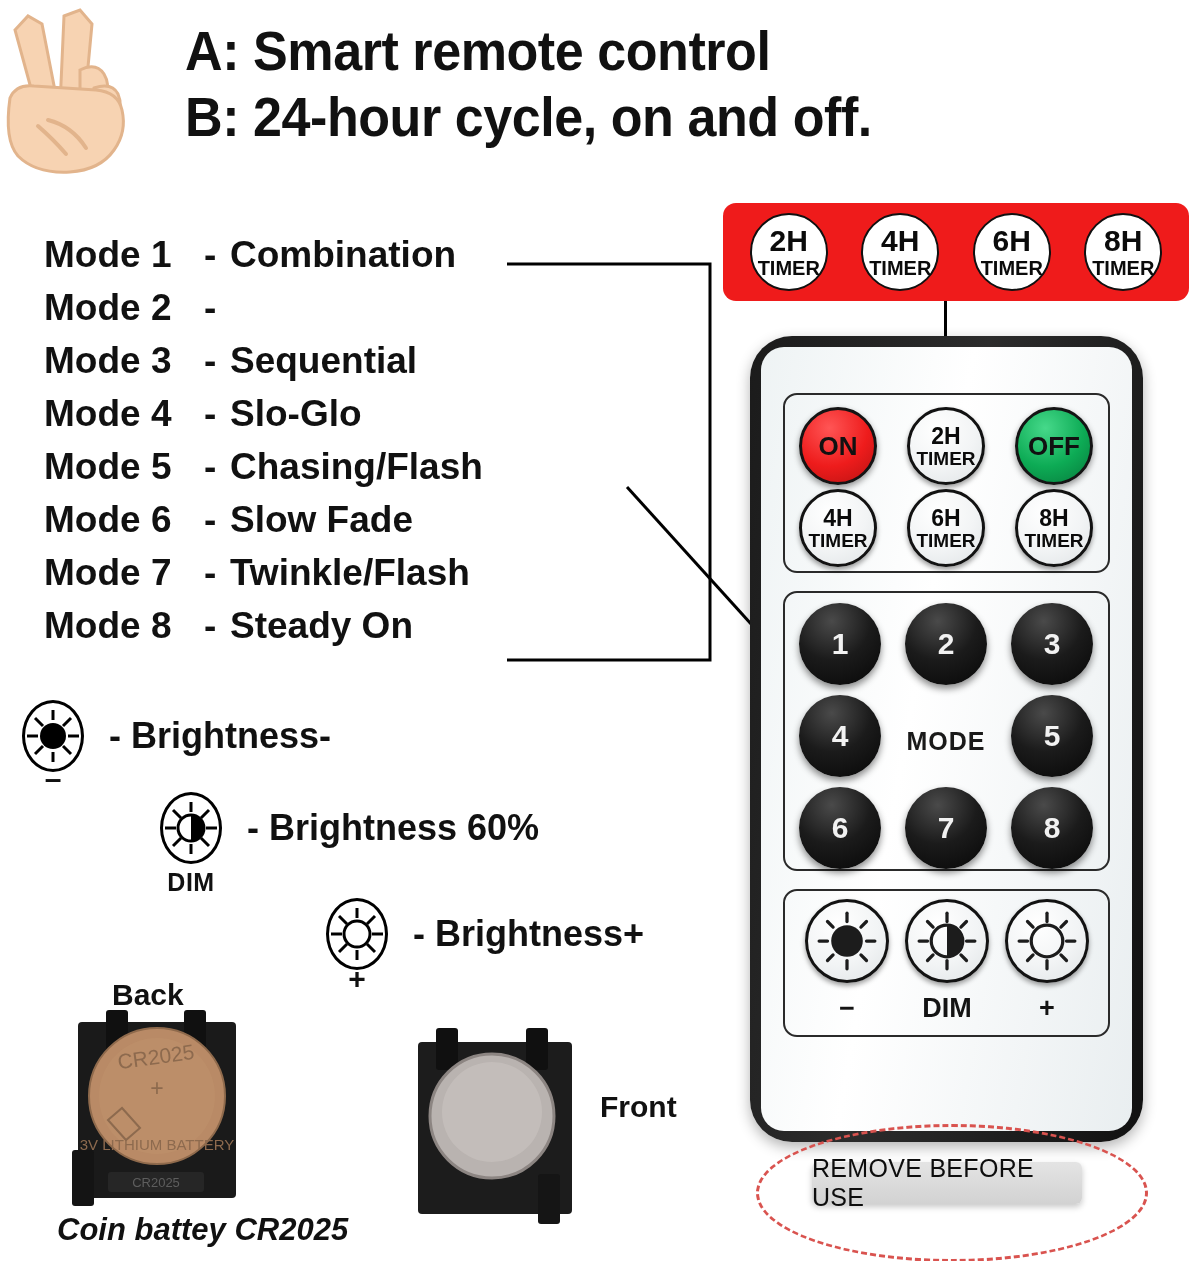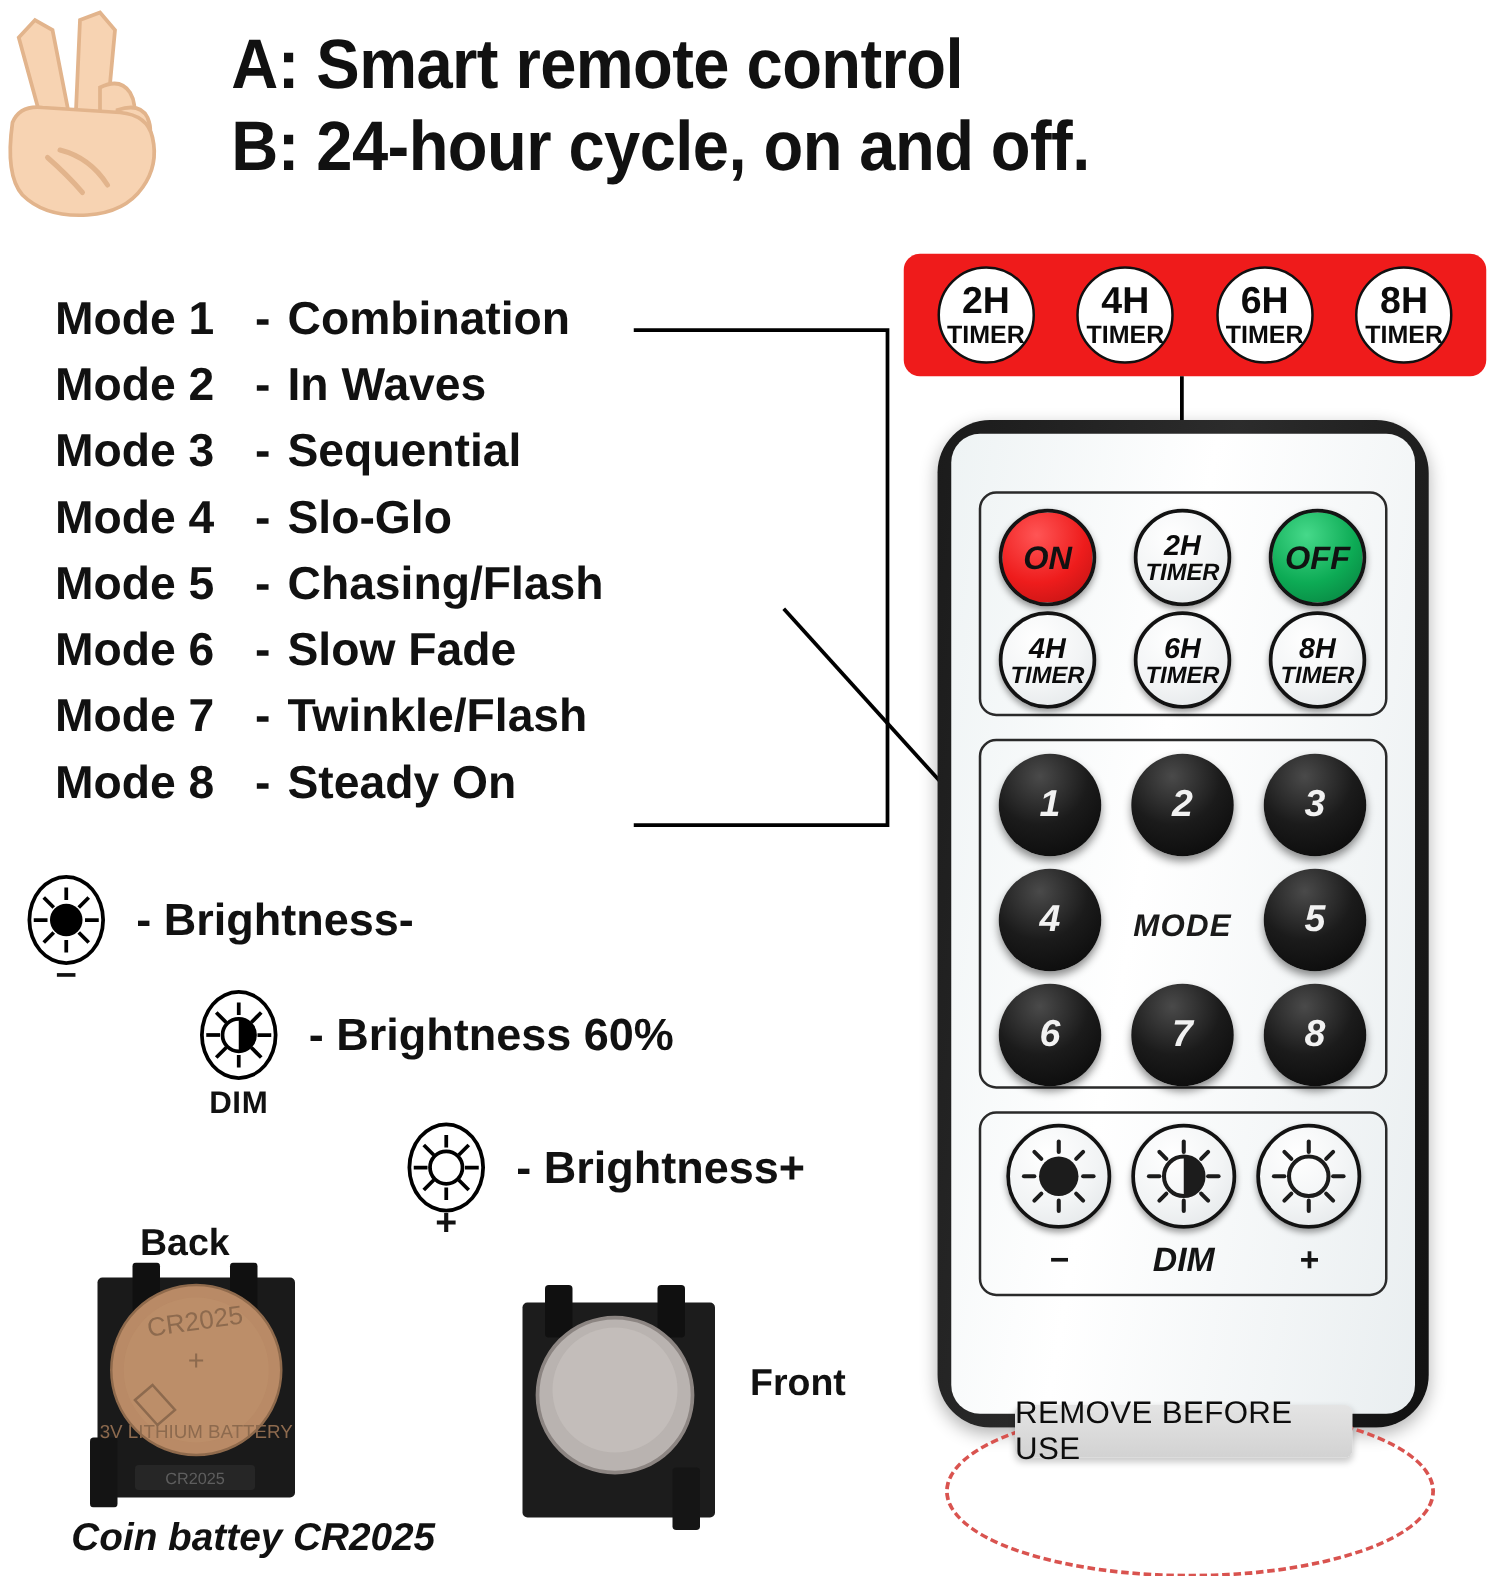--- a/index.html
+++ b/index.html
@@ -84,21 +84,20 @@
   #remote {
     left: 750px; top: 336px; width: 393px; height: 806px;
     background: linear-gradient(100deg,#1b1b1b 0%, #2c2c2c 45%, #111 100%);
     border-radius: 42px; padding: 11px;
     box-shadow: 0 5px 14px rgba(0,0,0,.30);
   }
   #remote-face {
     width: 100%; height: 100%; border-radius: 23px;
     background: linear-gradient(100deg,#eef3f4 0%, #ffffff 42%, #e9eef0 100%);
     position: relative;
-    font-style: italic;
   }
   .group-box {
     position: absolute; border: 2px solid #2a2a2a; border-radius: 14px;
   }
   .rbtn {
     position: absolute; border-radius: 50%;
     display: flex; flex-direction: column;
     align-items: center; justify-content: center; line-height: 1;
   }
   .rbtn.white {
@@ -134,21 +133,21 @@
     text-align: center;
   }
   #ir-row {
     position: absolute; left: 0; right: 0; top: 716px;
     display: flex; align-items: center; justify-content: center; gap: 10px;
   }
   #ir-row .txt { font-size: 25px; font-weight: 400; color: #1b1b1b; }
 
   
   #pull-tab {
-    position: absolute; left: 812px; top: 1124px; width: 270px; height: 42px;
+    position: absolute; left: 812px; top: 1162px; width: 270px; height: 42px;
     background: linear-gradient(180deg,#e4e4e4 0%, #d2d2d2 100%);
     border-radius: 6px; display: flex; align-items: center; justify-content: center;
     box-shadow: 0 3px 6px rgba(0,0,0,.22);
   }
   #pull-tab .txt { font-size: 25px; color: #0d0d0d; letter-spacing: .3px; }
   #dash-ellipse {
     position: absolute; left: 756px; top: 1124px; width: 392px; height: 138px;
     border: 3px dashed #d9534f; border-radius: 50%;
   }
 </style>
@@ -174,21 +173,20 @@
 
 <div class="abs" id="mode-list">
   <div class="mode-row">
     <span class="mode-label">Mode 1</span>
     <span class="mode-dash">-</span>
     <span class="mode-name">Combination</span>
   </div>
   <div class="mode-row">
     <span class="mode-label">Mode 2</span>
     <span class="mode-dash">-</span>
-    <span class="mode-name">In Waves</span>
   </div>
   <div class="mode-row">
     <span class="mode-label">Mode 3</span>
     <span class="mode-dash">-</span>
     <span class="mode-name">Sequential</span>
   </div>
   <div class="mode-row">
     <span class="mode-label">Mode 4</span>
     <span class="mode-dash">-</span>
     <span class="mode-name">Slo-Glo</span>

